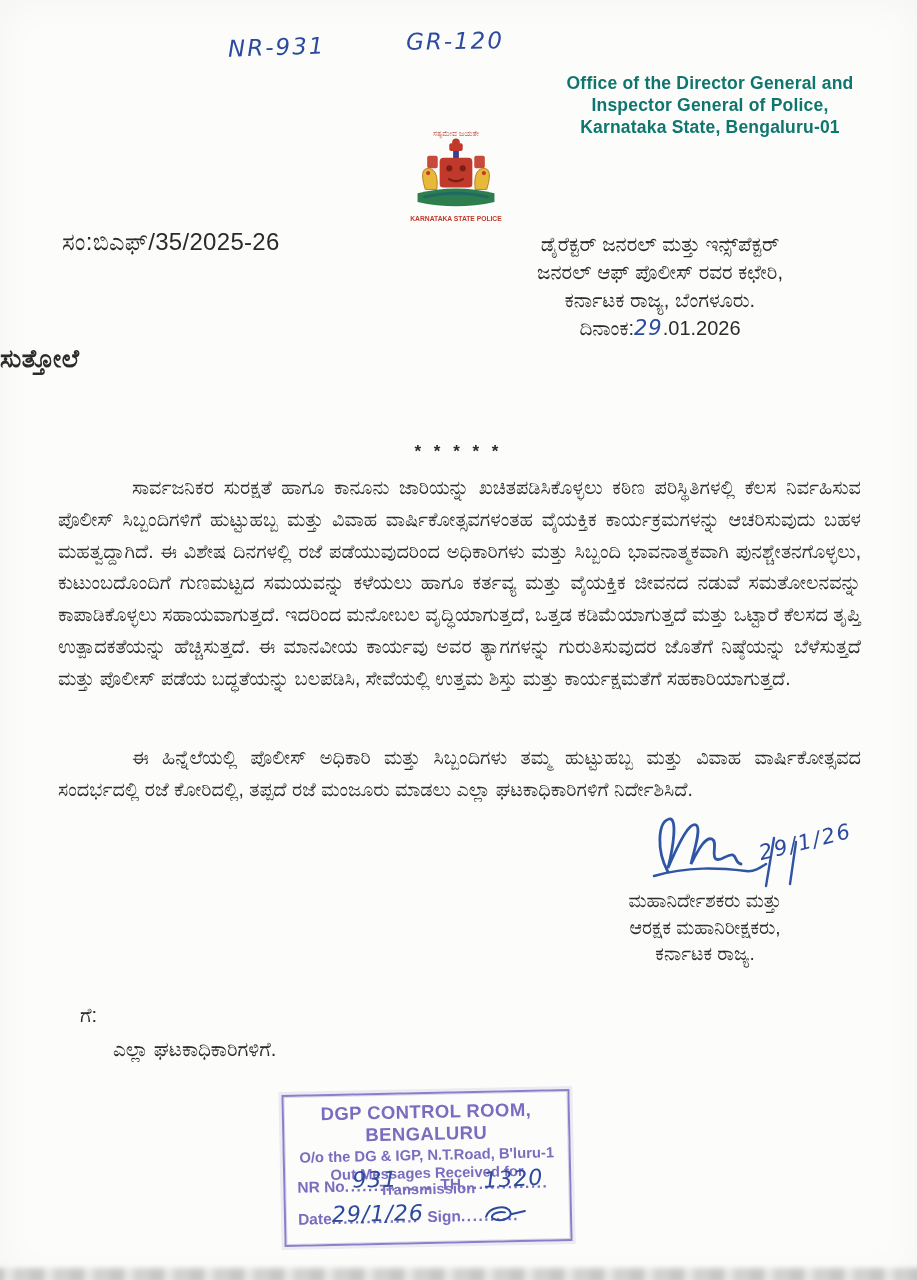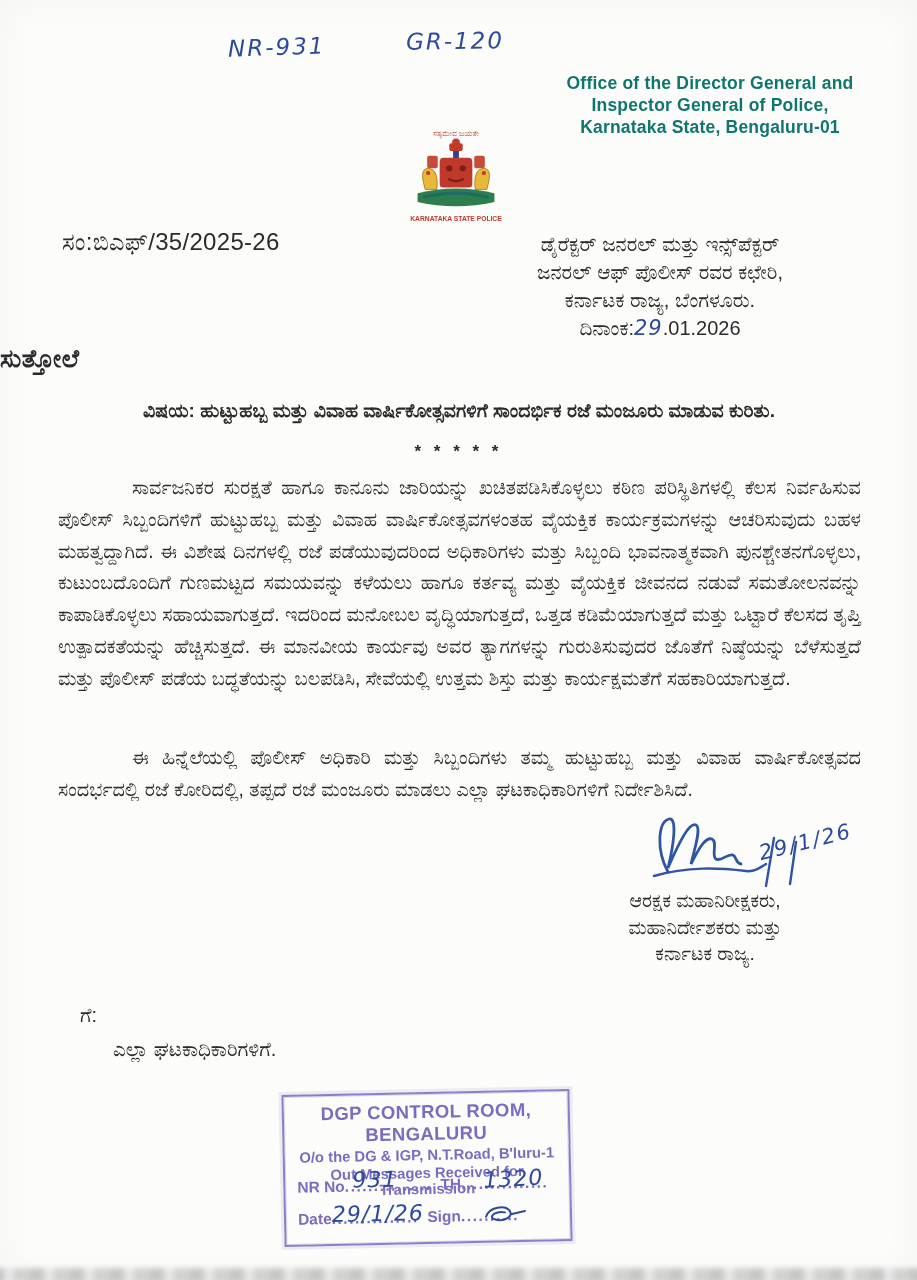--- a/index.html
+++ b/index.html
@@ -145,40 +145,39 @@
     <div>ಡೈರೆಕ್ಟರ್ ಜನರಲ್ ಮತ್ತು ಇನ್ಸ್‌ಪೆಕ್ಟರ್</div>
     <div>ಜನರಲ್ ಆಫ್ ಪೊಲೀಸ್ ರವರ ಕಛೇರಿ,</div>
     <div>ಕರ್ನಾಟಕ ರಾಜ್ಯ, ಬೆಂಗಳೂರು.</div>
     <div class="date-line">
       <span>ದಿನಾಂಕ:</span><span class="date-hand">29</span><span>.01.2026</span>
     </div>
   </div>
 
   <div class="abs doc-title">ಸುತ್ತೋಲೆ</div>
 
-  <div class="abs subject">ವಿಷಯ: ಹುಟ್ಟುಹಬ್ಬ ಮತ್ತು ವಿವಾಹ ವಾರ್ಷಿಕೋತ್ಸವಗಳಿಗೆ ಸಾಂದರ್ಭಿಕ ರಜೆ ಮಂಜೂರು ಮಾಡುವ ಕುರಿತು.</div>
 
   <div class="abs stars">* * * * *</div>
 
   <div class="abs para para1">ಸಾರ್ವಜನಿಕರ ಸುರಕ್ಷತೆ ಹಾಗೂ ಕಾನೂನು ಜಾರಿಯನ್ನು ಖಚಿತಪಡಿಸಿಕೊಳ್ಳಲು ಕಠಿಣ ಪರಿಸ್ಥಿತಿಗಳಲ್ಲಿ ಕೆಲಸ ನಿರ್ವಹಿಸುವ ಪೊಲೀಸ್ ಸಿಬ್ಬಂದಿಗಳಿಗೆ ಹುಟ್ಟುಹಬ್ಬ ಮತ್ತು ವಿವಾಹ ವಾರ್ಷಿಕೋತ್ಸವಗಳಂತಹ ವೈಯಕ್ತಿಕ ಕಾರ್ಯಕ್ರಮಗಳನ್ನು ಆಚರಿಸುವುದು ಬಹಳ ಮಹತ್ವದ್ದಾಗಿದೆ. ಈ ವಿಶೇಷ ದಿನಗಳಲ್ಲಿ ರಜೆ ಪಡೆಯುವುದರಿಂದ ಅಧಿಕಾರಿಗಳು ಮತ್ತು ಸಿಬ್ಬಂದಿ ಭಾವನಾತ್ಮಕವಾಗಿ ಪುನಶ್ಚೇತನಗೊಳ್ಳಲು, ಕುಟುಂಬದೊಂದಿಗೆ ಗುಣಮಟ್ಟದ ಸಮಯವನ್ನು ಕಳೆಯಲು ಹಾಗೂ ಕರ್ತವ್ಯ ಮತ್ತು ವೈಯಕ್ತಿಕ ಜೀವನದ ನಡುವೆ ಸಮತೋಲನವನ್ನು ಕಾಪಾಡಿಕೊಳ್ಳಲು ಸಹಾಯವಾಗುತ್ತದೆ. ಇದರಿಂದ ಮನೋಬಲ ವೃದ್ಧಿಯಾಗುತ್ತದೆ, ಒತ್ತಡ ಕಡಿಮೆಯಾಗುತ್ತದೆ ಮತ್ತು ಒಟ್ಟಾರೆ ಕೆಲಸದ ತೃಪ್ತಿ ಉತ್ಪಾದಕತೆಯನ್ನು ಹೆಚ್ಚಿಸುತ್ತದೆ. ಈ ಮಾನವೀಯ ಕಾರ್ಯವು ಅವರ ತ್ಯಾಗಗಳನ್ನು ಗುರುತಿಸುವುದರ ಜೊತೆಗೆ ನಿಷ್ಠೆಯನ್ನು ಬೆಳೆಸುತ್ತದೆ ಮತ್ತು ಪೊಲೀಸ್ ಪಡೆಯ ಬದ್ಧತೆಯನ್ನು ಬಲಪಡಿಸಿ, ಸೇವೆಯಲ್ಲಿ ಉತ್ತಮ ಶಿಸ್ತು ಮತ್ತು ಕಾರ್ಯಕ್ಷಮತೆಗೆ ಸಹಕಾರಿಯಾಗುತ್ತದೆ.</div>
   <div class="abs para para2">ಈ ಹಿನ್ನೆಲೆಯಲ್ಲಿ ಪೊಲೀಸ್ ಅಧಿಕಾರಿ ಮತ್ತು ಸಿಬ್ಬಂದಿಗಳು ತಮ್ಮ ಹುಟ್ಟುಹಬ್ಬ ಮತ್ತು ವಿವಾಹ ವಾರ್ಷಿಕೋತ್ಸವದ ಸಂದರ್ಭದಲ್ಲಿ ರಜೆ ಕೋರಿದಲ್ಲಿ, ತಪ್ಪದೆ ರಜೆ ಮಂಜೂರು ಮಾಡಲು ಎಲ್ಲಾ ಘಟಕಾಧಿಕಾರಿಗಳಿಗೆ ನಿರ್ದೇಶಿಸಿದೆ.</div>
 
   <div class="abs sig-svg">
     <svg width="200" height="85" viewBox="0 0 200 85">
       <path d="M30,64 C18,42 20,14 31,11 C40,9 35,40 30,60 C43,30 52,14 58,17 C64,20 55,46 53,56 C62,38 68,29 74,31 C80,34 73,48 78,51 C83,54 90,45 95,47 C99,49 97,55 103,56" stroke="#2f55a4" stroke-width="2.8" fill="none" stroke-linecap="round"></path>
       <path d="M16,68 C50,58 82,60 108,63 C116,64 122,60 128,56" stroke="#2f55a4" stroke-width="2.5" fill="none" stroke-linecap="round"></path>
       <path d="M128,78 L136,30" stroke="#2f55a4" stroke-width="2.4" stroke-linecap="round"></path>
       <path d="M152,76 L158,34" stroke="#2f55a4" stroke-width="2.4" stroke-linecap="round"></path>
     </svg>
   </div>
   <div class="abs hand sig-date">29/1/26</div>
 
   <div class="abs signatory">
+    <div>ಮಹಾನಿರ್ದೇಶಕರು ಮತ್ತು</div>
     <div>ಆರಕ್ಷಕ ಮಹಾನಿರೀಕ್ಷಕರು,</div>
-    <div>ಮಹಾನಿರ್ದೇಶಕರು ಮತ್ತು</div>
     <div>ಕರ್ನಾಟಕ ರಾಜ್ಯ.</div>
   </div>
 
   <div class="abs to-label">ಗೆ:</div>
   <div class="abs to-line">ಎಲ್ಲಾ ಘಟಕಾಧಿಕಾರಿಗಳಿಗೆ.</div>
 
   <div class="abs stamp">
     <div class="s1">DGP CONTROL ROOM, BENGALURU</div>
     <div class="s2">O/o the DG &amp; IGP, N.T.Road, B'luru-1</div>
     <div class="s3">Out Messages Received for Transmission</div>

